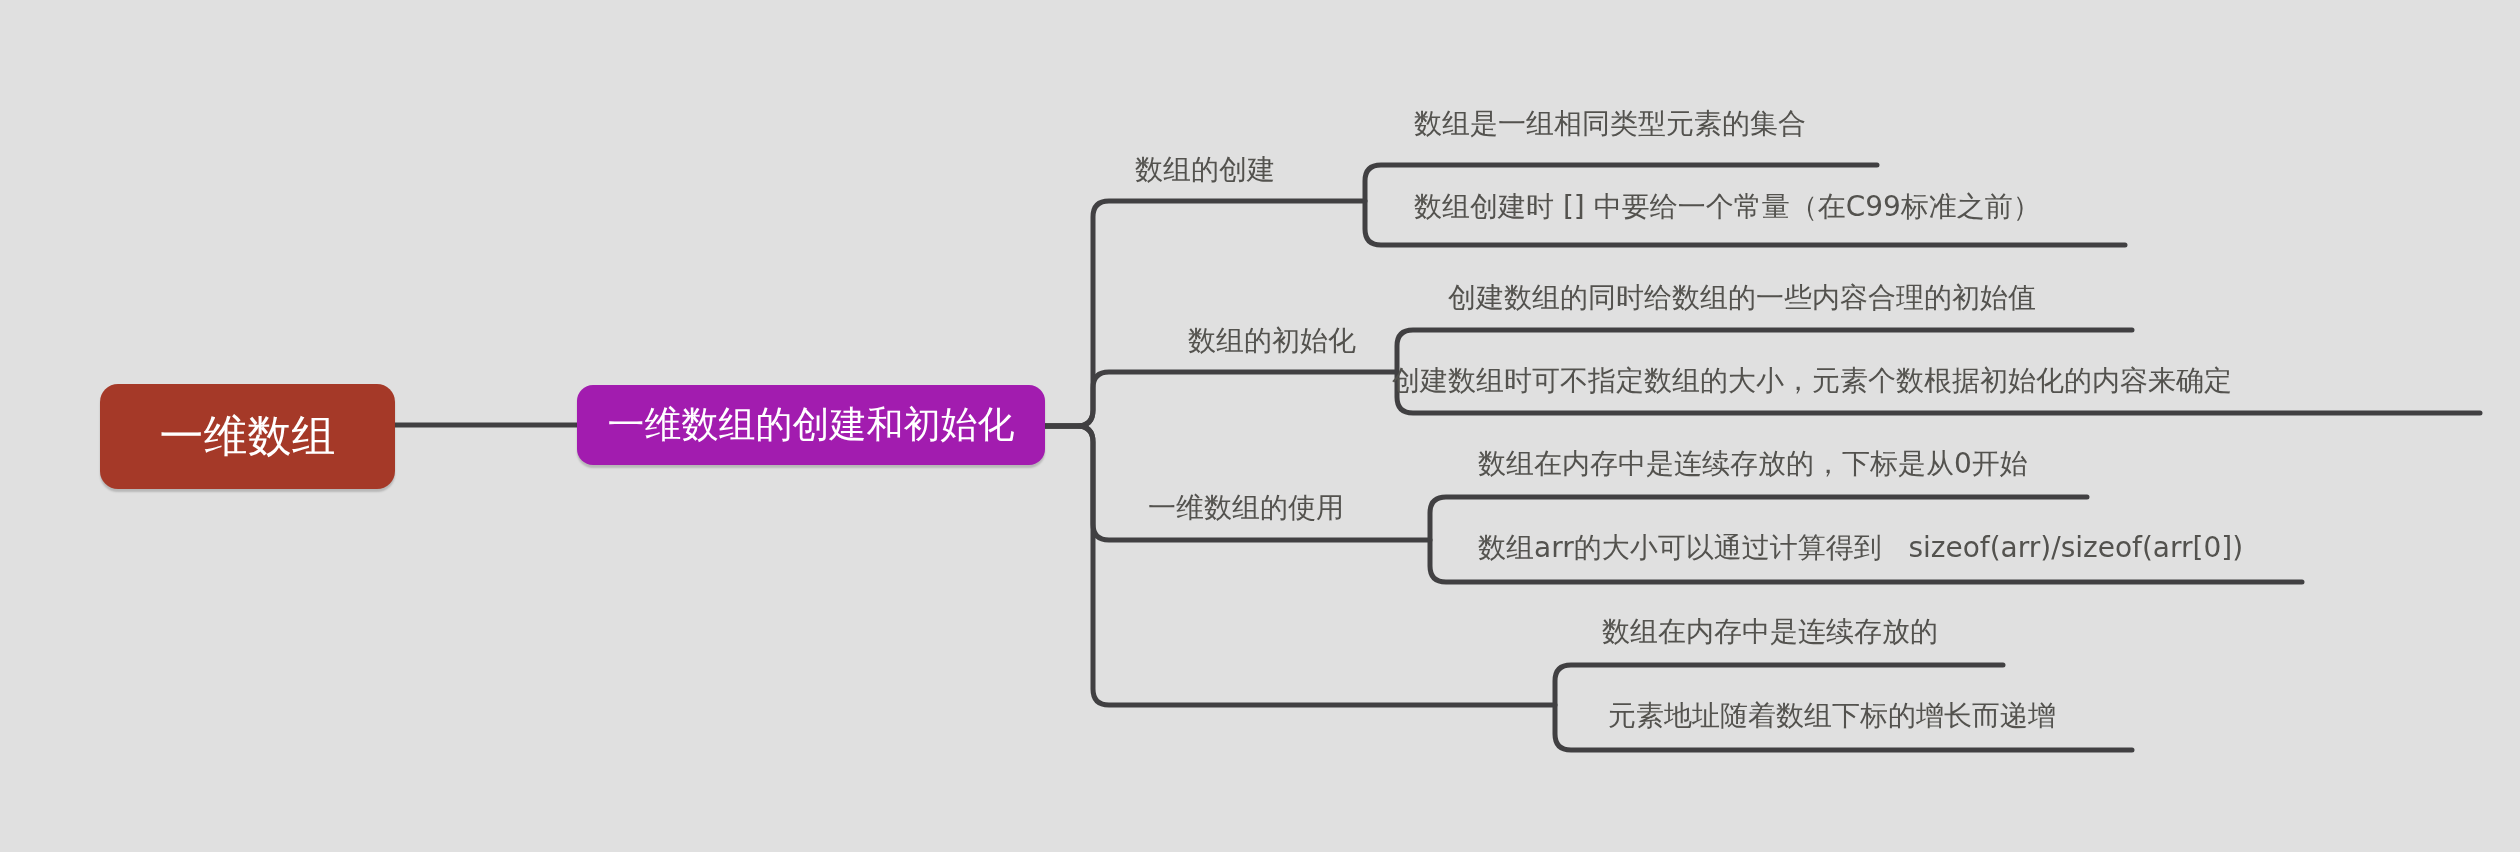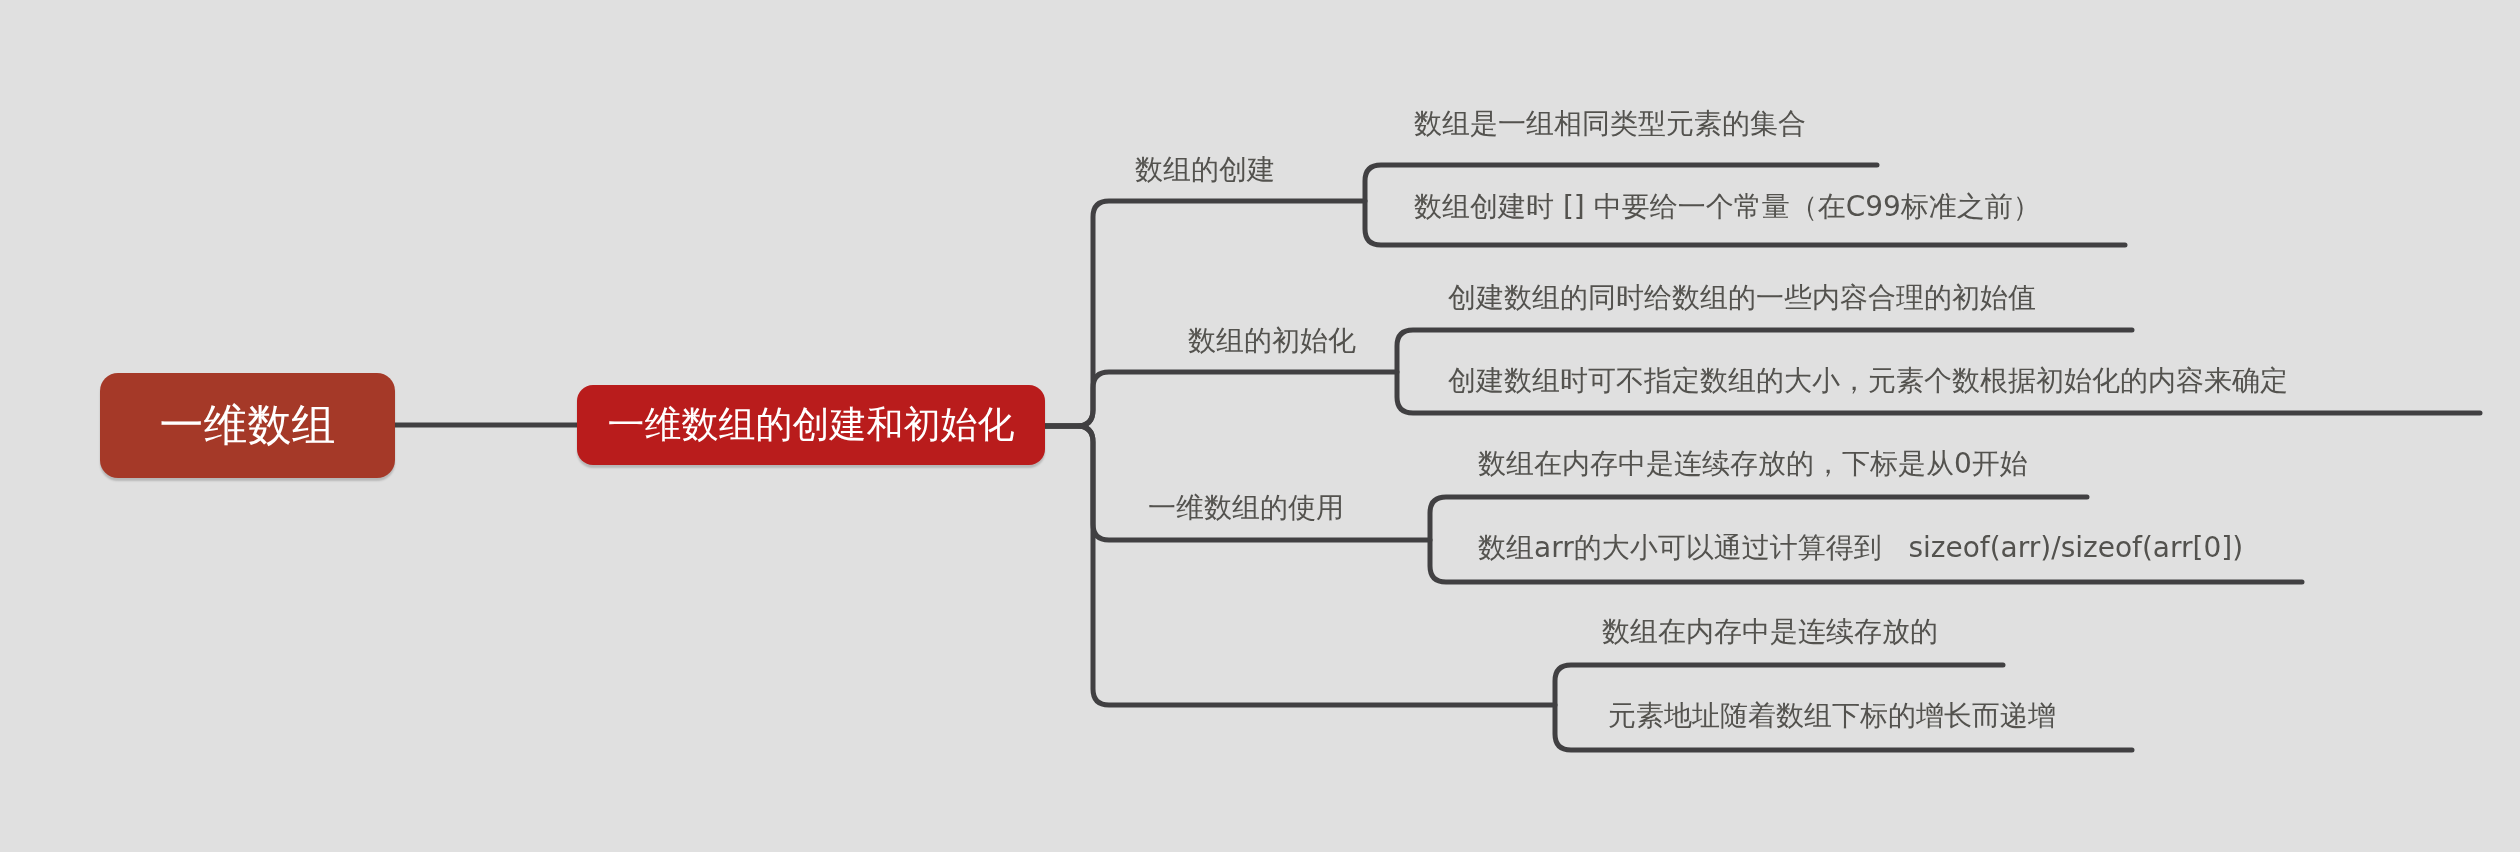--- a/index.html
+++ b/index.html
@@ -33,51 +33,51 @@
     position: absolute;
     display: flex;
     align-items: center;
     justify-content: center;
     color: #ffffff;
     white-space: pre;
     box-shadow: 0 3px 2px rgba(0,0,0,0.18);
     cursor: default;
   }
   .root-node {
-    left: 100px; top: 373px;
+    left: 100px; top: 384px;
     width: 295px; height: 105px;
     background: #a53928;
     border-radius: 18px;
     font-size: 44px;
   }
   .central-node {
     left: 577px; top: 385px;
     width: 468px; height: 80px;
-    background: #b91c1c;
+    background: #a21caf;
     border-radius: 16px;
     font-size: 37px;
   }
   .txt {
     position: absolute;
     color: #53524e;
     font-size: 28px;
     line-height: 38px;
     white-space: pre;
     cursor: default;
   }
   
   .b1-label { left: 1135px; top: 151px; }
   .b2-label { left: 1188px; top: 322px; }
   .b3-label { left: 1148px; top: 489px; }
   .b4-label { left: 1148px; top: 655px; }
   
   .c11 { left: 1414px; top: 105px; }
   .c12 { left: 1414px; top: 188px; }
   .c21 { left: 1448px; top: 279px; }
-  .c22 { left: 1448px; top: 362px; }
+  .c22 { left: 1392px; top: 362px; }
   .c31 { left: 1478px; top: 445px; }
   .c32 { left: 1478px; top: 529px; }
   .c41 { left: 1602px; top: 613px; }
   .c42 { left: 1608px; top: 697px; }
 </style>
 </head>
 <body>
 
 <div class="canvas">
 

